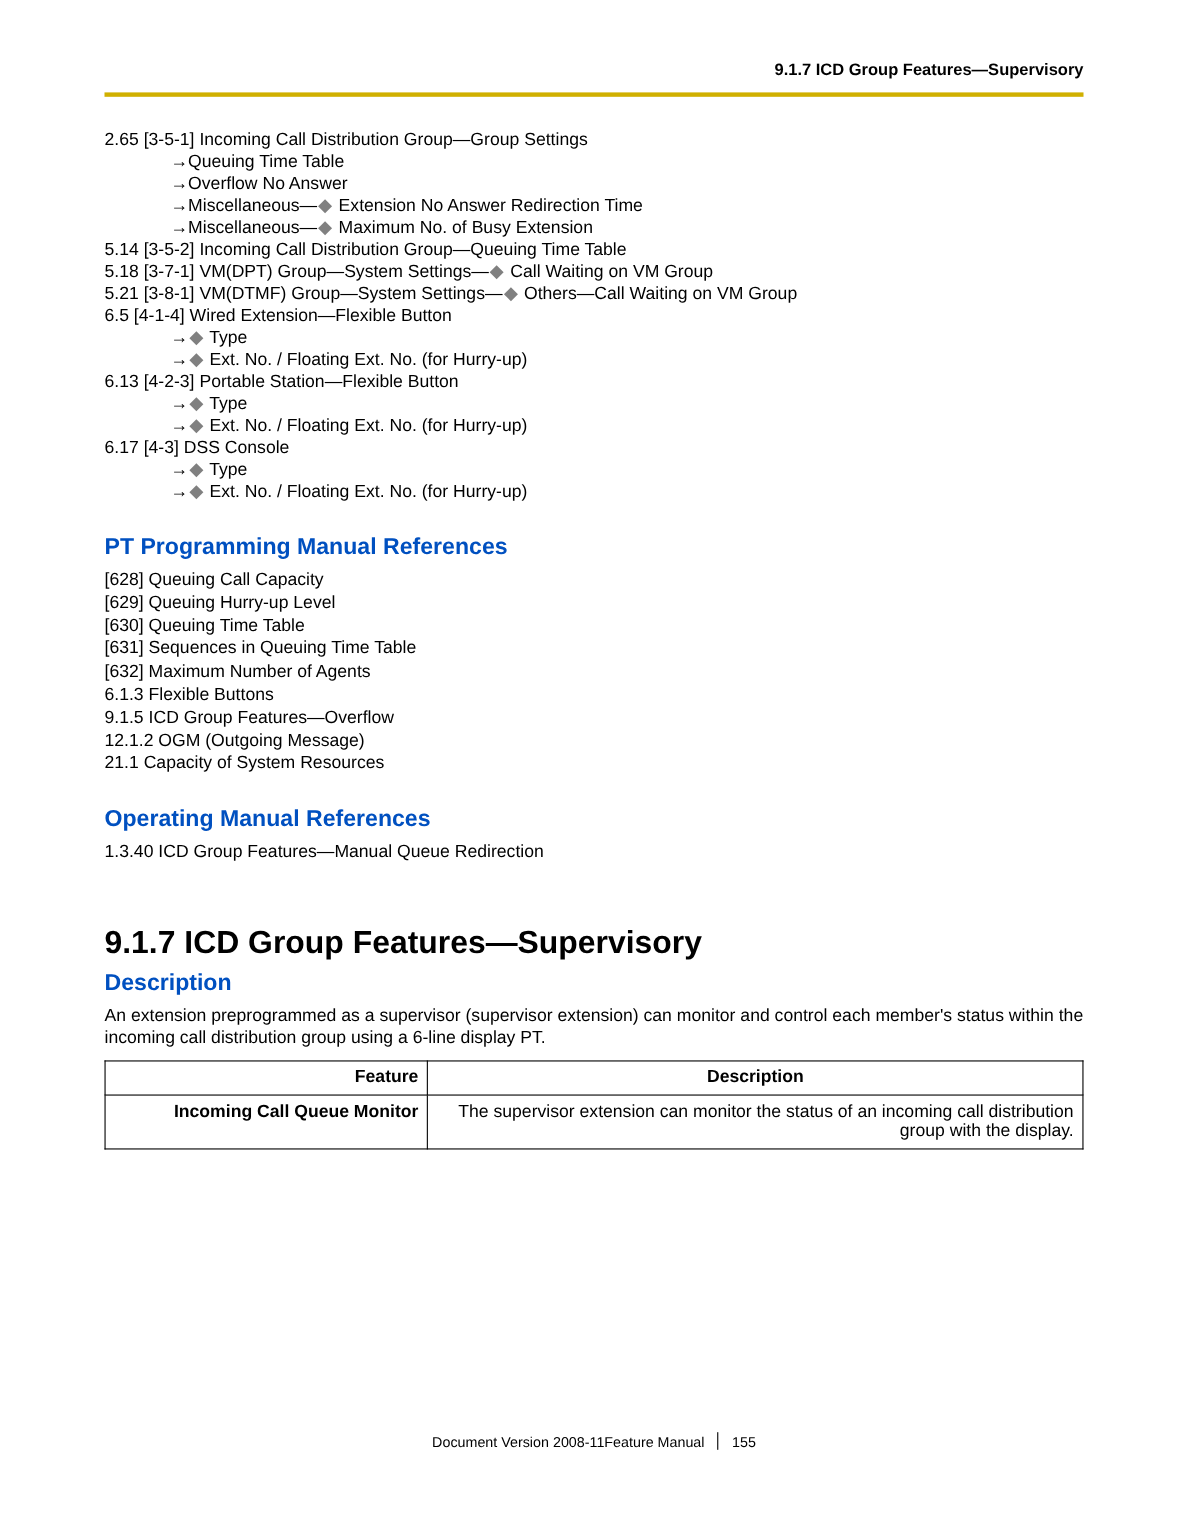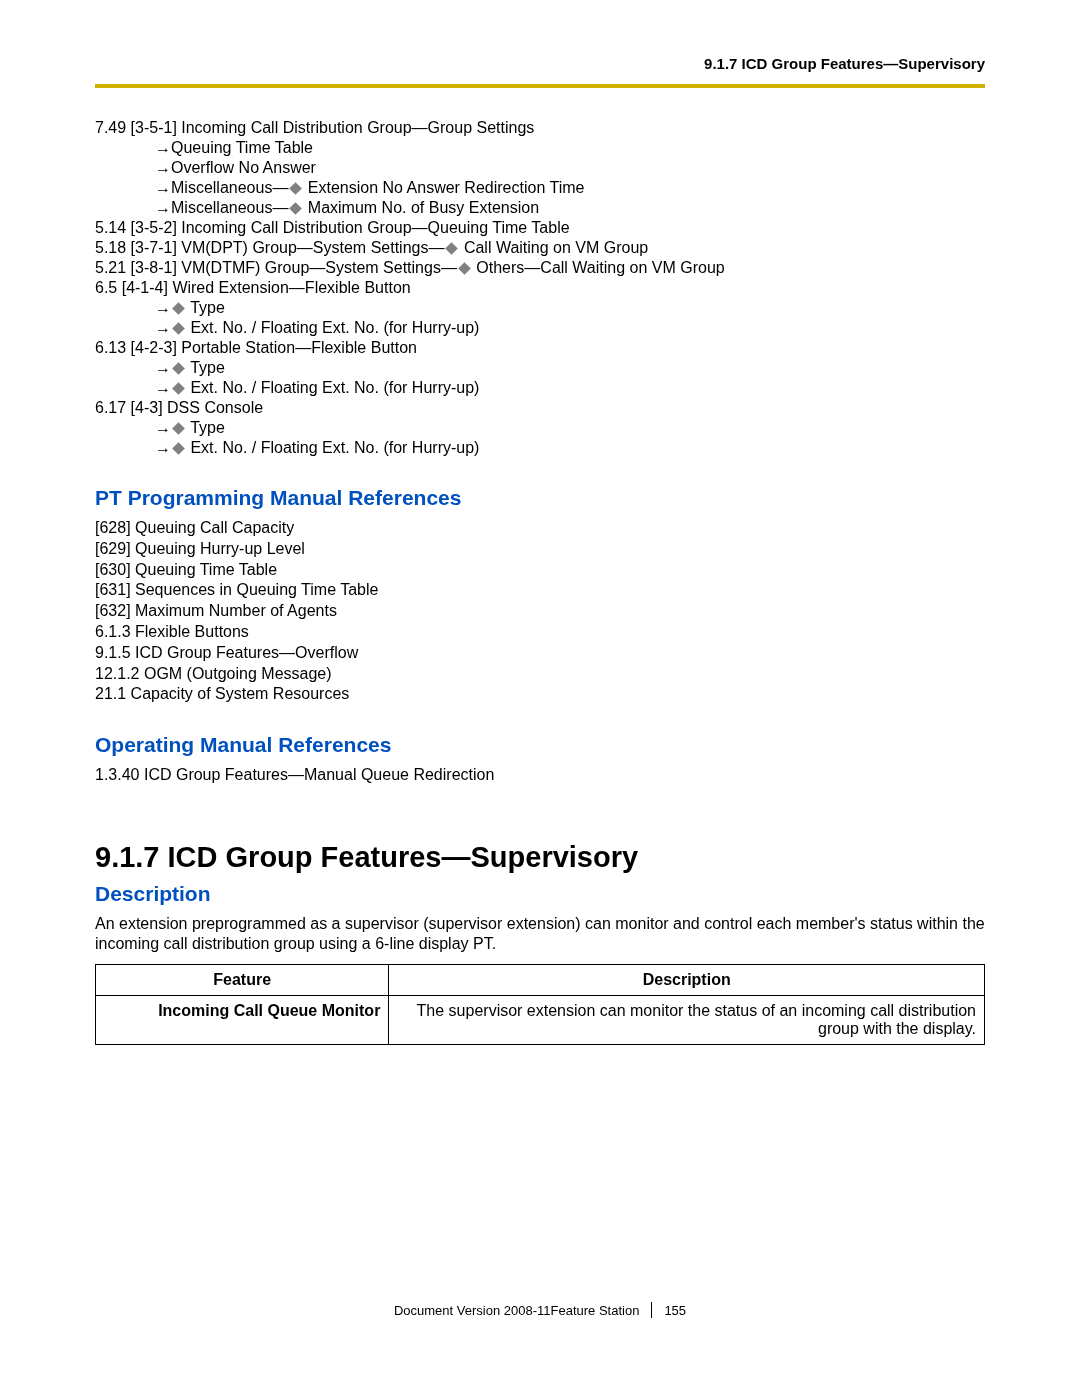--- a/index.html
+++ b/index.html
@@ -108,21 +108,21 @@
 </style>
 </head>
 <body>
 
 <div class="page">
 
   <div class="header-right">9.1.7 ICD Group Features—Supervisory</div>
   <div class="rule"></div>
 
   <div class="body-text" id="top-block">
-      <div class="ref-line">7.49  [3-5-1] Incoming Call Distribution Group—Group Settings</div>
+      <div class="ref-line">2.65  [3-5-1] Incoming Call Distribution Group—Group Settings</div>
       <div class="sub-arrow">→Queuing Time Table</div>
       <div class="sub-arrow">→Overflow No Answer</div>
       <div class="sub-arrow">→Miscellaneous—<span class="diamond"></span> Extension No Answer Redirection Time</div>
       <div class="sub-arrow">→Miscellaneous—<span class="diamond"></span> Maximum No. of Busy Extension</div>
       <div class="ref-line">5.14  [3-5-2] Incoming Call Distribution Group—Queuing Time Table</div>
       <div class="ref-line">5.18  [3-7-1] VM(DPT) Group—System Settings—<span class="diamond"></span> Call Waiting on VM Group</div>
       <div class="ref-line">5.21  [3-8-1] VM(DTMF) Group—System Settings—<span class="diamond"></span> Others—Call Waiting on VM Group</div>
       <div class="ref-line">6.5  [4-1-4] Wired Extension—Flexible Button</div>
       <div class="sub-arrow">→<span class="diamond"></span> Type</div>
       <div class="sub-arrow">→<span class="diamond"></span> Ext. No. / Floating Ext. No. (for Hurry-up)</div>
@@ -156,34 +156,34 @@
     </div>
 
   <div class="main-heading">9.1.7  ICD Group Features—Supervisory</div>
 
   <div class="section-heading" style="margin-top:6px;">Description</div>
   <div class="desc-para">An extension preprogrammed as a supervisor (supervisor extension) can monitor and control each member's status within the incoming call distribution group using a 6-line display PT.</div>
 
   <table class="feature-table">
     <thead>
       <tr>
-        <th style="width:33%;">Feature</th>
+        <th style="width:33%;text-align:right;">Feature</th>
         <th>Description</th>
       </tr>
     </thead>
     <tbody id="table-body">
         <tr>
           <td style="font-weight: bold;">Incoming Call Queue Monitor</td>
           <td>The supervisor extension can monitor the status of an incoming call distribution group with the display.</td>
         </tr>
       </tbody>
   </table>
 
   <div class="footer">
     <div>Document Version  2008-11</div>
     <div class="footer-right">
-      <span>Feature Station</span>
+      <span>Feature Manual</span>
       <span class="footer-sep"></span>
       <span>155</span>
     </div>
   </div>
 
 </div>
 
 </body></html>

